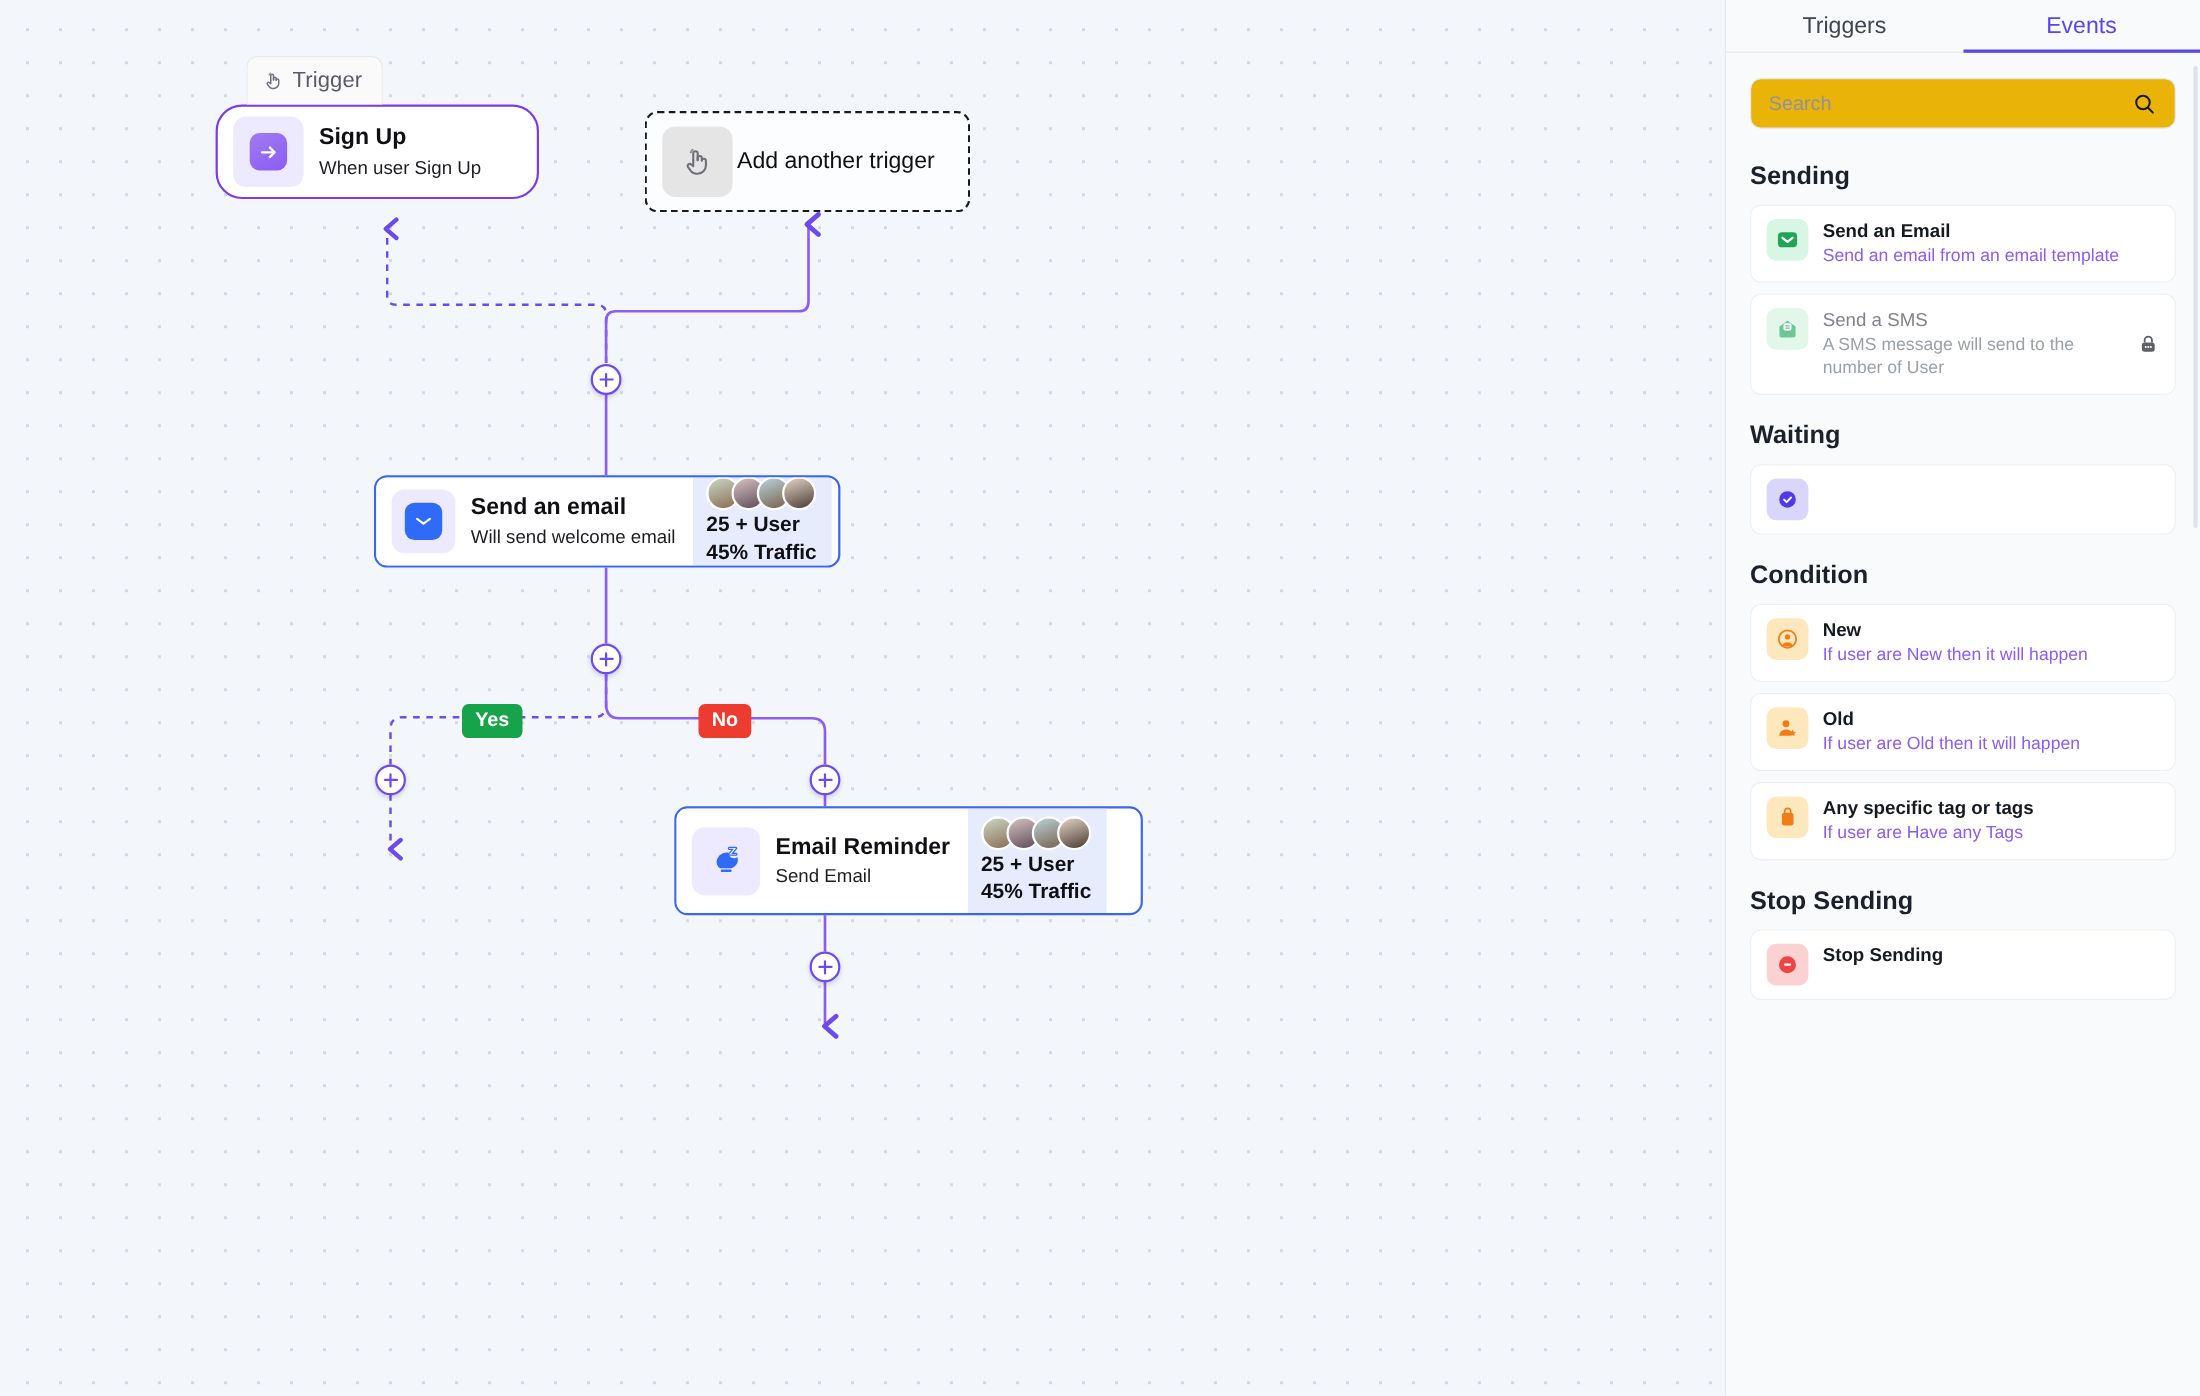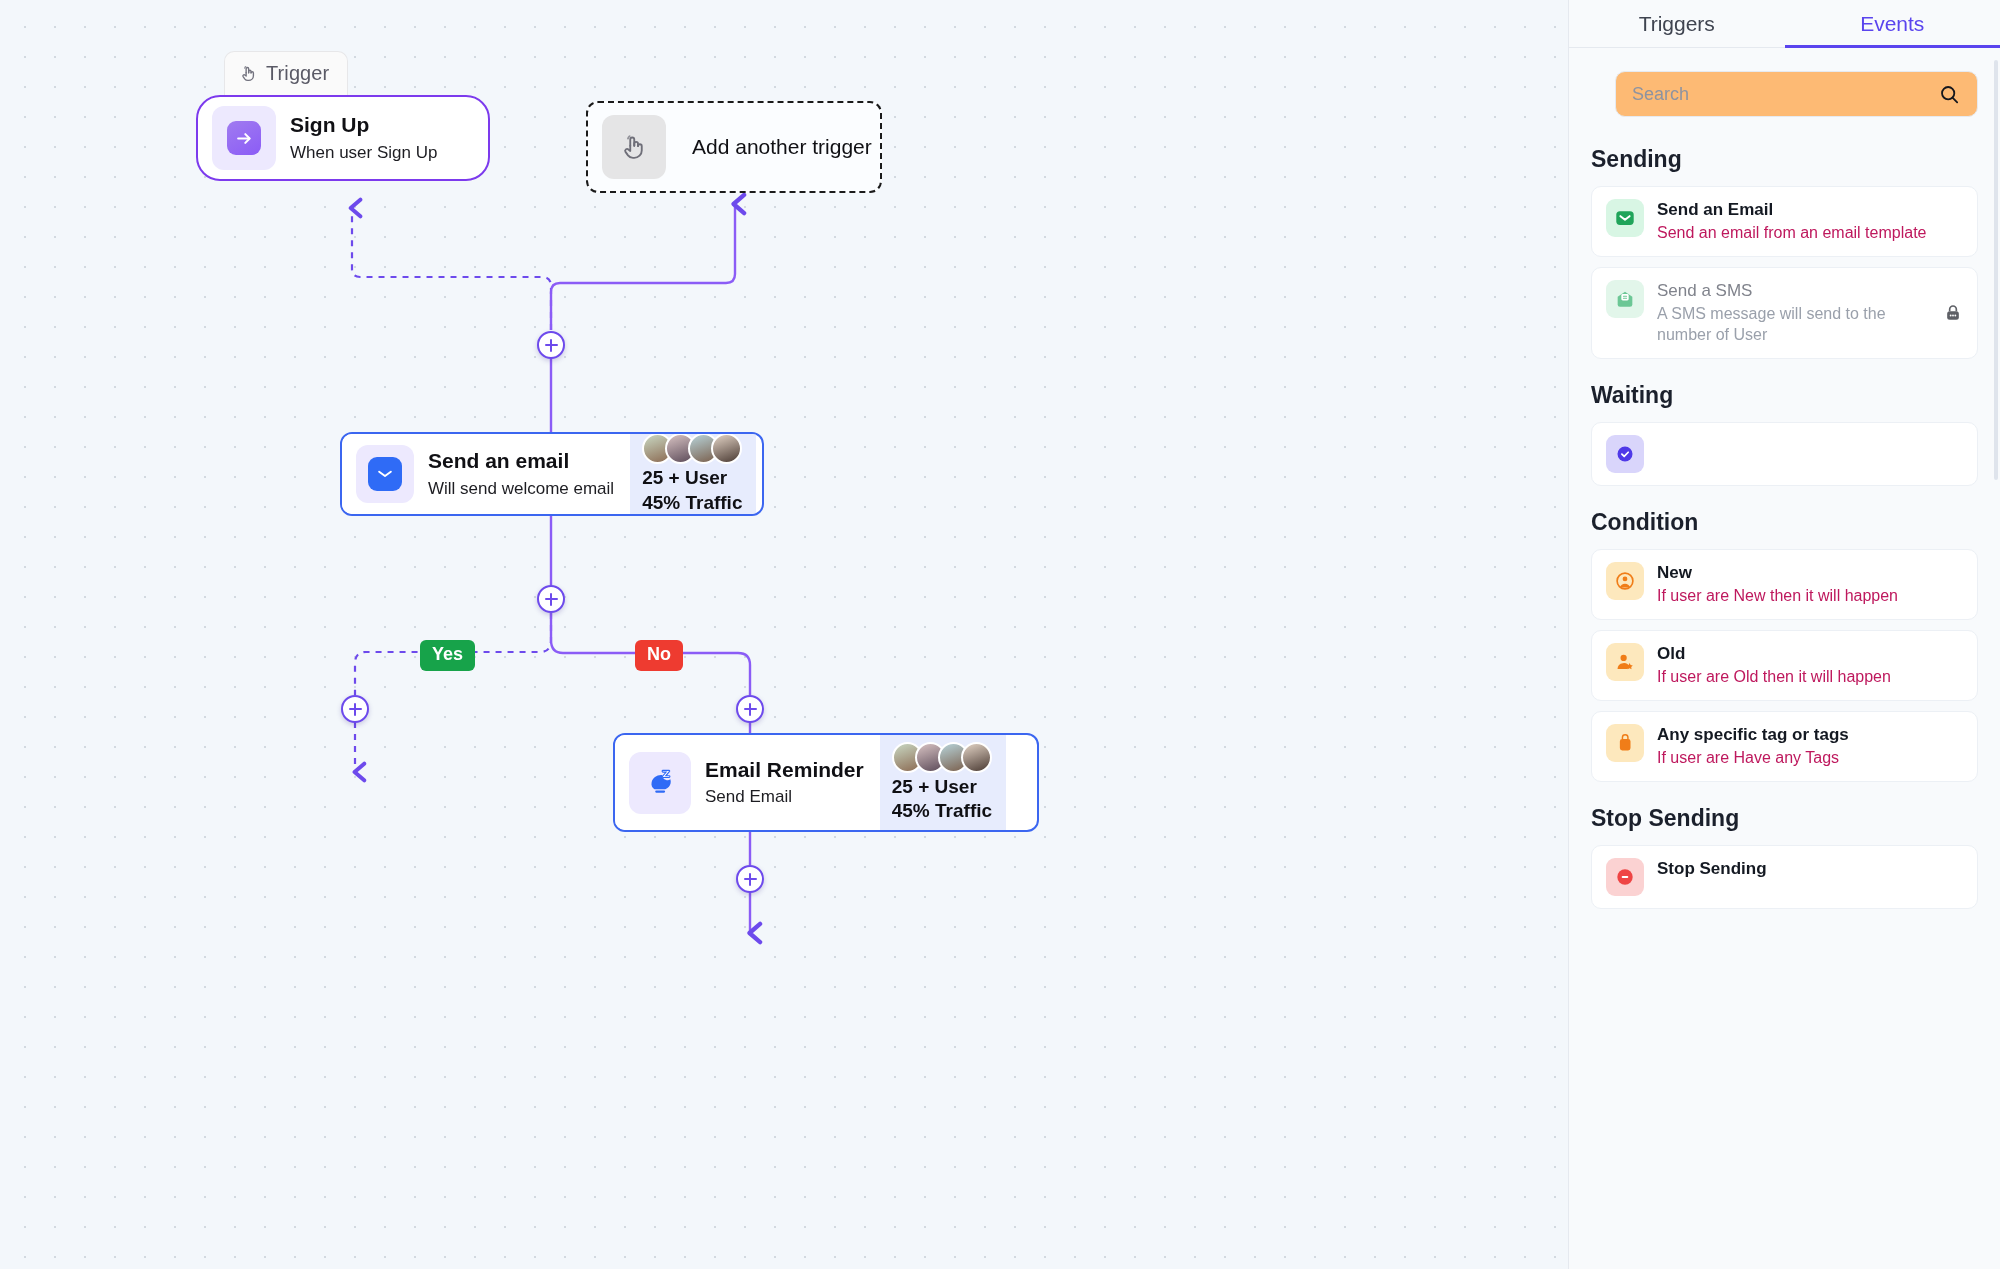--- a/index.html
+++ b/index.html
@@ -77,21 +77,21 @@
   .node-text .t2 { font-size: 17px; color: #1d1d22; margin-top: 5px; }
 
   
   #add-trigger-node {
     left: 586px; top: 101px;
     width: 296px; height: 92px;
     border: 2px dashed #1a1a1a;
     border-radius: 12px;
     background: #fbfdff;
     padding-left: 14px;
-    gap: 26px;
+    gap: 4px;
   }
   .icon-box.grey { background: #e5e5e6; width: 64px; height: 64px; }
   #add-trigger-node .lbl { font-size: 21px; color: #101014; }
 
   
   .action-node {
     border: 2px solid #3b66f0;
     border-radius: 12px;
     overflow: hidden;
     padding: 0;
@@ -172,27 +172,26 @@
   .tab.active { color: #5a44ee; }
   .tab.active::after {
     content: ""; position: absolute; left: 0; right: 0; bottom: -1px;
     height: 3px; background: #5a44ee;
   }
   .side-body { flex: 1; padding: 23px 22px 0 22px; overflow: hidden; }
 
   .search-wrap {
     position: relative;
     height: 46px;
-    background: #fdba74;
+    background: #eab308;
     border: 1px solid #e6eaf0;
     border-radius: 10px;
     display: flex; align-items: center;
     padding: 0 16px;
     margin-bottom: 29px;
-    margin-left: 24px;
   }
   .search-wrap input {
     border: none; outline: none; flex: 1;
     font-size: 18px; color: #2a2e38;
     font-family: "Liberation Sans", sans-serif;
     background: transparent;
   }
   .search-wrap input::placeholder { color: #8d93a1; }
 
   .section-title {
@@ -216,21 +215,21 @@
     width: 38px; height: 38px; border-radius: 9px;
     flex: 0 0 auto;
     display: flex; align-items: center; justify-content: center;
   }
   .ev-icon.green  { background: #d8f6e4; }
   .ev-icon.purple { background: #d9d5fb; }
   .ev-icon.amber  { background: #fde8bd; }
   .ev-icon.pink   { background: #fbd2d2; }
   .ev-txt { flex: 1; min-width: 0; }
   .ev-title { font-size: 17px; font-weight: bold; color: #141922; line-height: 1.25; }
-  .ev-desc  { font-size: 16px; color: #be185d; margin-top: 3px; line-height: 1.3; }
+  .ev-desc  { font-size: 16px; color: #8b5cf6; margin-top: 3px; line-height: 1.3; }
   .ev-card.locked .ev-title { color: #80838c; font-weight: normal; }
   .ev-card.locked .ev-desc  { color: #9aa0ab; }
   .ev-card.locked .ev-icon.green { background: #e2f6ea; }
   .lock {
     position: absolute; right: 14px; top: 50%; transform: translateY(-50%);
     width: 20px; height: 20px;
   }
   
   .side-scroll {
     position: absolute; right: 2px; top: 60px;

